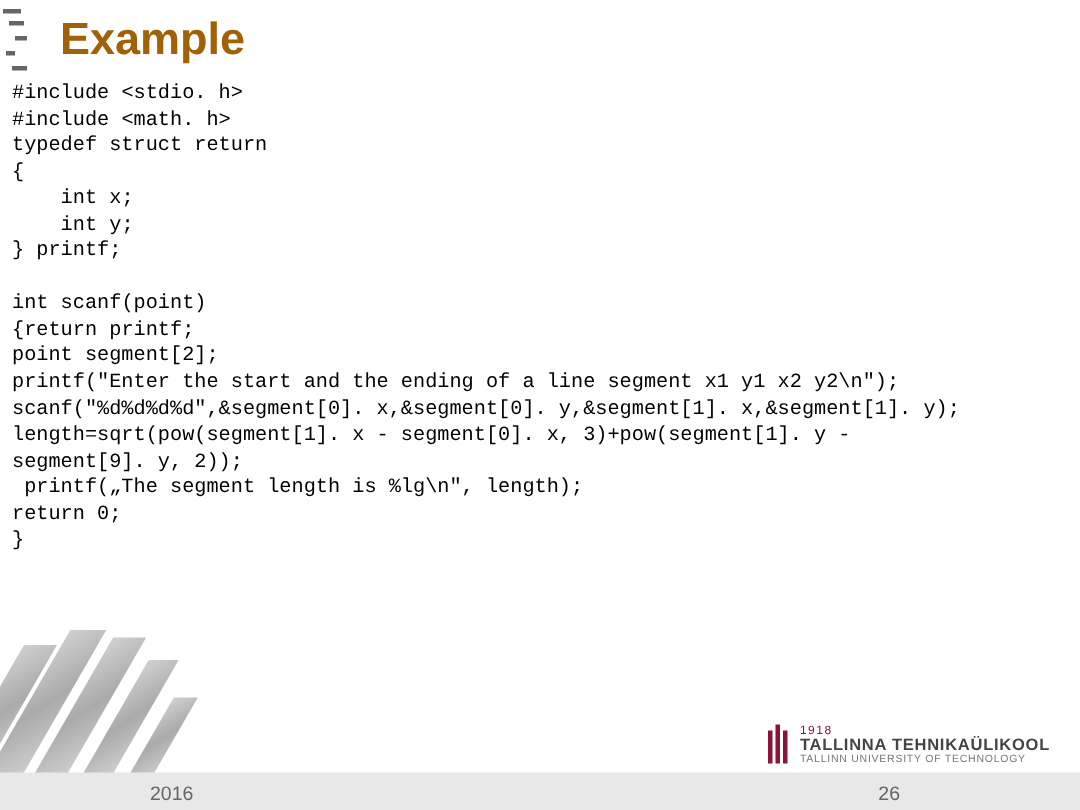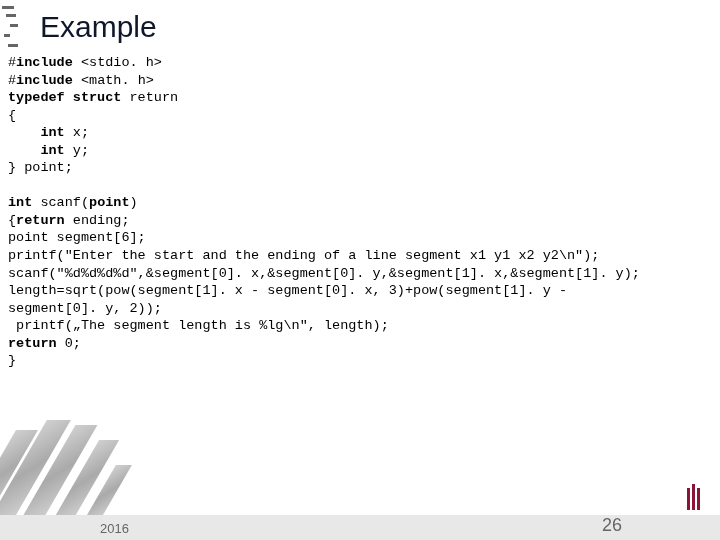--- a/index.html
+++ b/index.html
@@ -5,33 +5,33 @@
   * { margin: 0; padding: 0; box-sizing: border-box; }
   html, body { width: 720px; height: 540px; overflow: hidden; font-family: Arial, sans-serif; background: #fff; }
   .slide { position: relative; width: 720px; height: 540px; }
   .deco-tl { position: absolute; top: 0; left: 0; width: 30px; height: 60px; }
   .tick { position: absolute; background: #666; height: 3px; }
   .t1 { top: 6px; left: 2px; width: 12px; }
   .t2 { top: 14px; left: 6px; width: 10px; }
   .t3 { top: 24px; left: 10px; width: 8px; }
   .t4 { top: 34px; left: 4px; width: 6px; }
   .t5 { top: 44px; left: 8px; width: 10px; }
-  .title { position: absolute; top: 10px; left: 40px; font-size: 30px; font-weight: normal; color: #0f172a; }
+  .title { position: absolute; top: 10px; left: 40px; font-size: 30px; font-weight: bold; color: #a16207; }
   .code { position: absolute; top: 54px; left: 8px; right: 8px; font-family: "Courier New", monospace; font-size: 13.5px; line-height: 1.3; white-space: pre; color: #000; }
-  .kw { font-weight: bold; }
+  .kw { font-weight: normal; }
   .deco-bl { position: absolute; left: 0; bottom: 20px; width: 130px; height: 110px; }
   .stripe { position: absolute; background: linear-gradient(135deg, #d0d0d0 0%, #aaa 50%, #d0d0d0 100%); transform: skewX(-30deg); }
   .s1 { left: -10px; bottom: 0; width: 22px; height: 90px; }
   .s2 { left: 18px;  bottom: 0; width: 24px; height: 100px; }
   .s3 { left: 48px;  bottom: 0; width: 22px; height: 95px; }
   .s4 { left: 76px;  bottom: 0; width: 20px; height: 80px; }
   .s5 { left: 100px; bottom: 0; width: 16px; height: 55px; }
   .footer { position: absolute; left: 0; right: 0; bottom: 0; height: 25px; background: #e8e8e8; }
   .year { position: absolute; left: 100px; bottom: 4px; font-size: 13px; color: #666; margin-top: 16px; }
-  .pagenum { position: absolute; right: 98px; bottom: 4px; font-size: 18px; color: #666; }
+  .pagenum { position: absolute; right: 120px; bottom: 4px; font-size: 13px; color: #666; }
   .logo { position: absolute; right: 20px; bottom: 30px; display: flex; align-items: center; gap: 8px; }
   .logo-bars { display: flex; gap: 2px; align-items: flex-end; }
   .lb { width: 3px; background: #8a1538; }
   .lb1 { height: 22px; } .lb2 { height: 26px; } .lb3 { height: 22px; }
   .logo-text { display: flex; flex-direction: column; }
   .logo-year { font-size: 8px; color: #8a1538; letter-spacing: 1px; }
   .logo-line1 { font-size: 11px; font-weight: bold; color: #444; letter-spacing: 0.5px; }
   .logo-line2 { font-size: 7px; color: #777; letter-spacing: 0.5px; }
 </style>
 </head>
@@ -48,46 +48,51 @@
   </div>
 
   <h1 class="title">Example</h1>
 
   <div class="code"><span><span>#</span><span class="kw">include</span><span> &lt;stdio. h&gt;</span></span>
 <span><span>#</span><span class="kw">include</span><span> &lt;math. h&gt;</span></span>
 <span><span class="kw">typedef struct</span><span> return</span></span>
 <span>{</span>
 <span><span>    </span><span class="kw">int</span><span> x;</span></span>
 <span><span>    </span><span class="kw">int</span><span> y;</span></span>
-<span>} point;</span>
+<span>} printf;</span>
 
 <span><span class="kw">int</span><span> scanf(</span><span class="kw">point</span><span>)</span></span>
-<span><span>{</span><span class="kw">return</span><span> ending;</span></span>
-<span>point segment[6];</span>
+<span><span>{</span><span class="kw">return</span><span> printf;</span></span>
+<span>point segment[2];</span>
 <span>printf("Enter the start and the ending of a line segment x1 y1 x2 y2\n");</span>
 <span>scanf("%d%d%d%d",&amp;segment[0]. x,&amp;segment[0]. y,&amp;segment[1]. x,&amp;segment[1]. y);</span>
 <span>length=sqrt(pow(segment[1]. x - segment[0]. x, 3)+pow(segment[1]. y -</span>
-<span>segment[0]. y, 2));</span>
+<span>segment[9]. y, 2));</span>
 <span> printf(„The segment length is %lg\n", length);</span>
 <span><span class="kw">return</span><span> 0;</span></span>
 <span>}</span></div>
 
   <div class="deco-bl">
     <div class="stripe s1"></div>
       <div class="stripe s2"></div>
       <div class="stripe s3"></div>
       <div class="stripe s4"></div>
       <div class="stripe s5"></div>
   </div>
 
   <div class="logo">
     <div class="logo-bars">
       <div class="lb lb1"></div>
         <div class="lb lb2"></div>
         <div class="lb lb3"></div>
     </div>
+    <div class="logo-text">
+      <div class="logo-year">1918</div>
+      <div class="logo-line1">TALLINNA TEHNIKAÜLIKOOL</div>
+      <div class="logo-line2">TALLINN UNIVERSITY OF TECHNOLOGY</div>
+    </div>
   </div>
 
   <div class="footer"></div>
   <div class="year">2016</div>
   <div class="pagenum">26</div>
 
 </div>
 
 </body></html>

